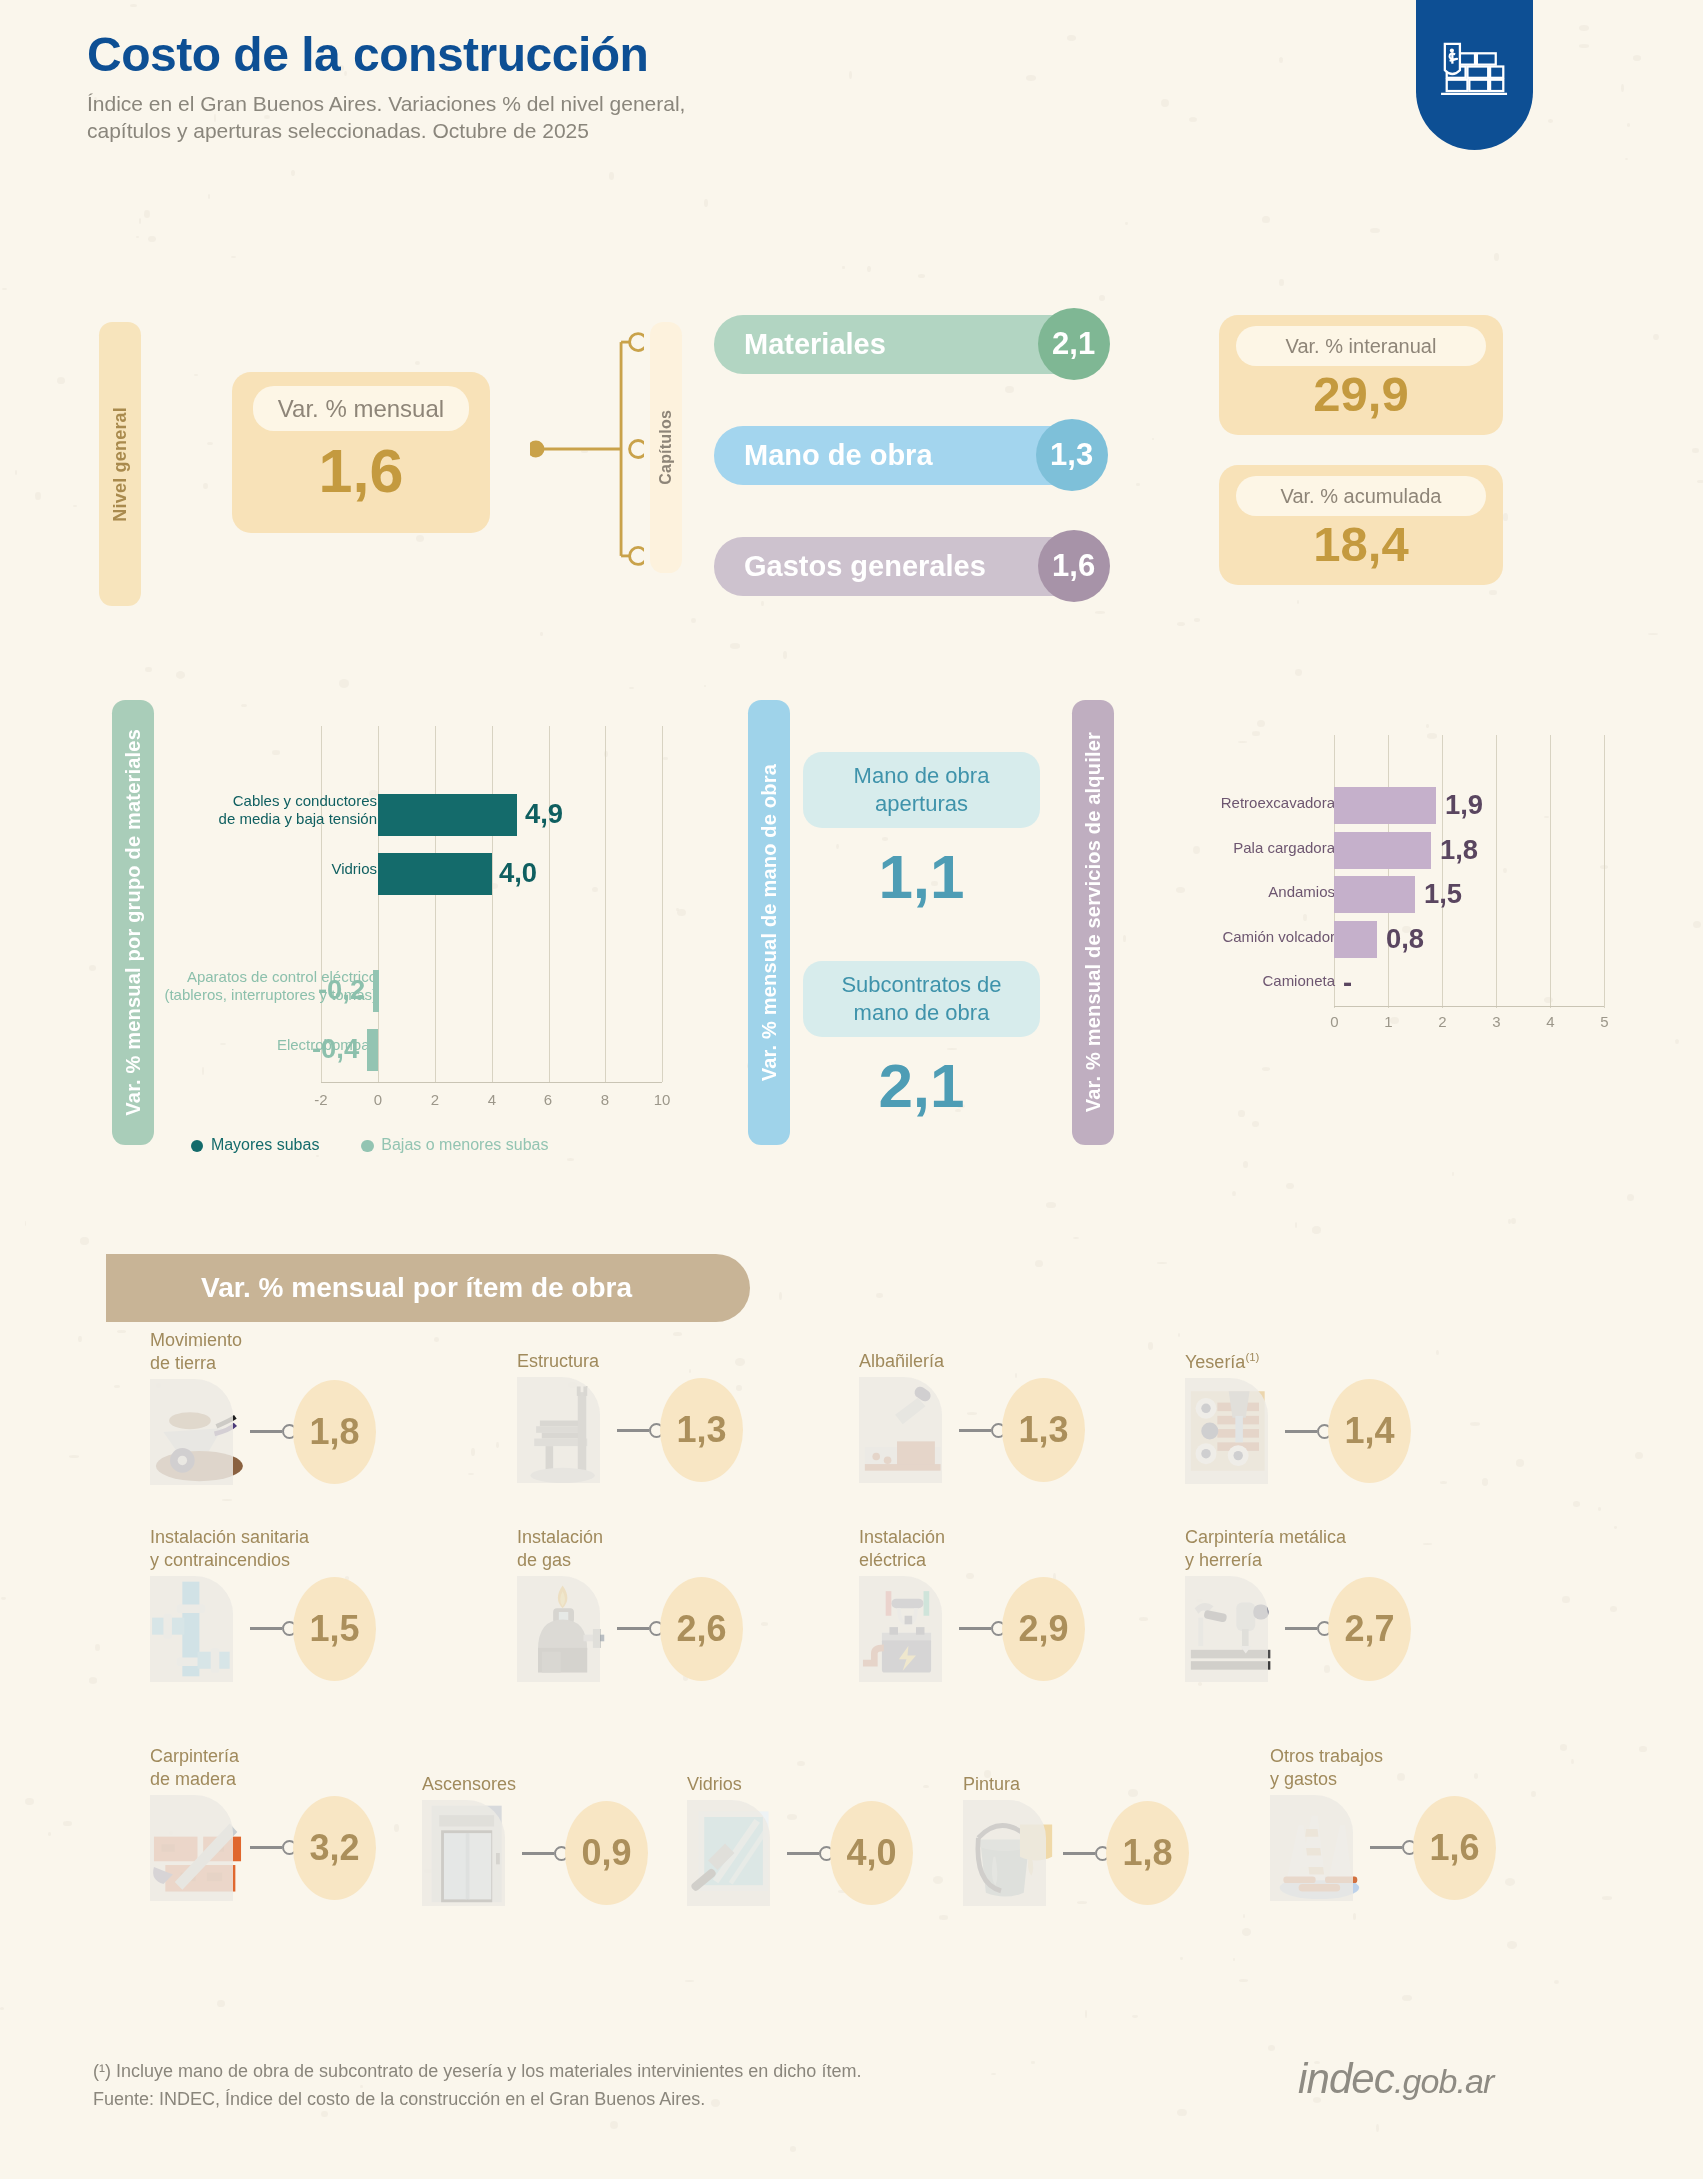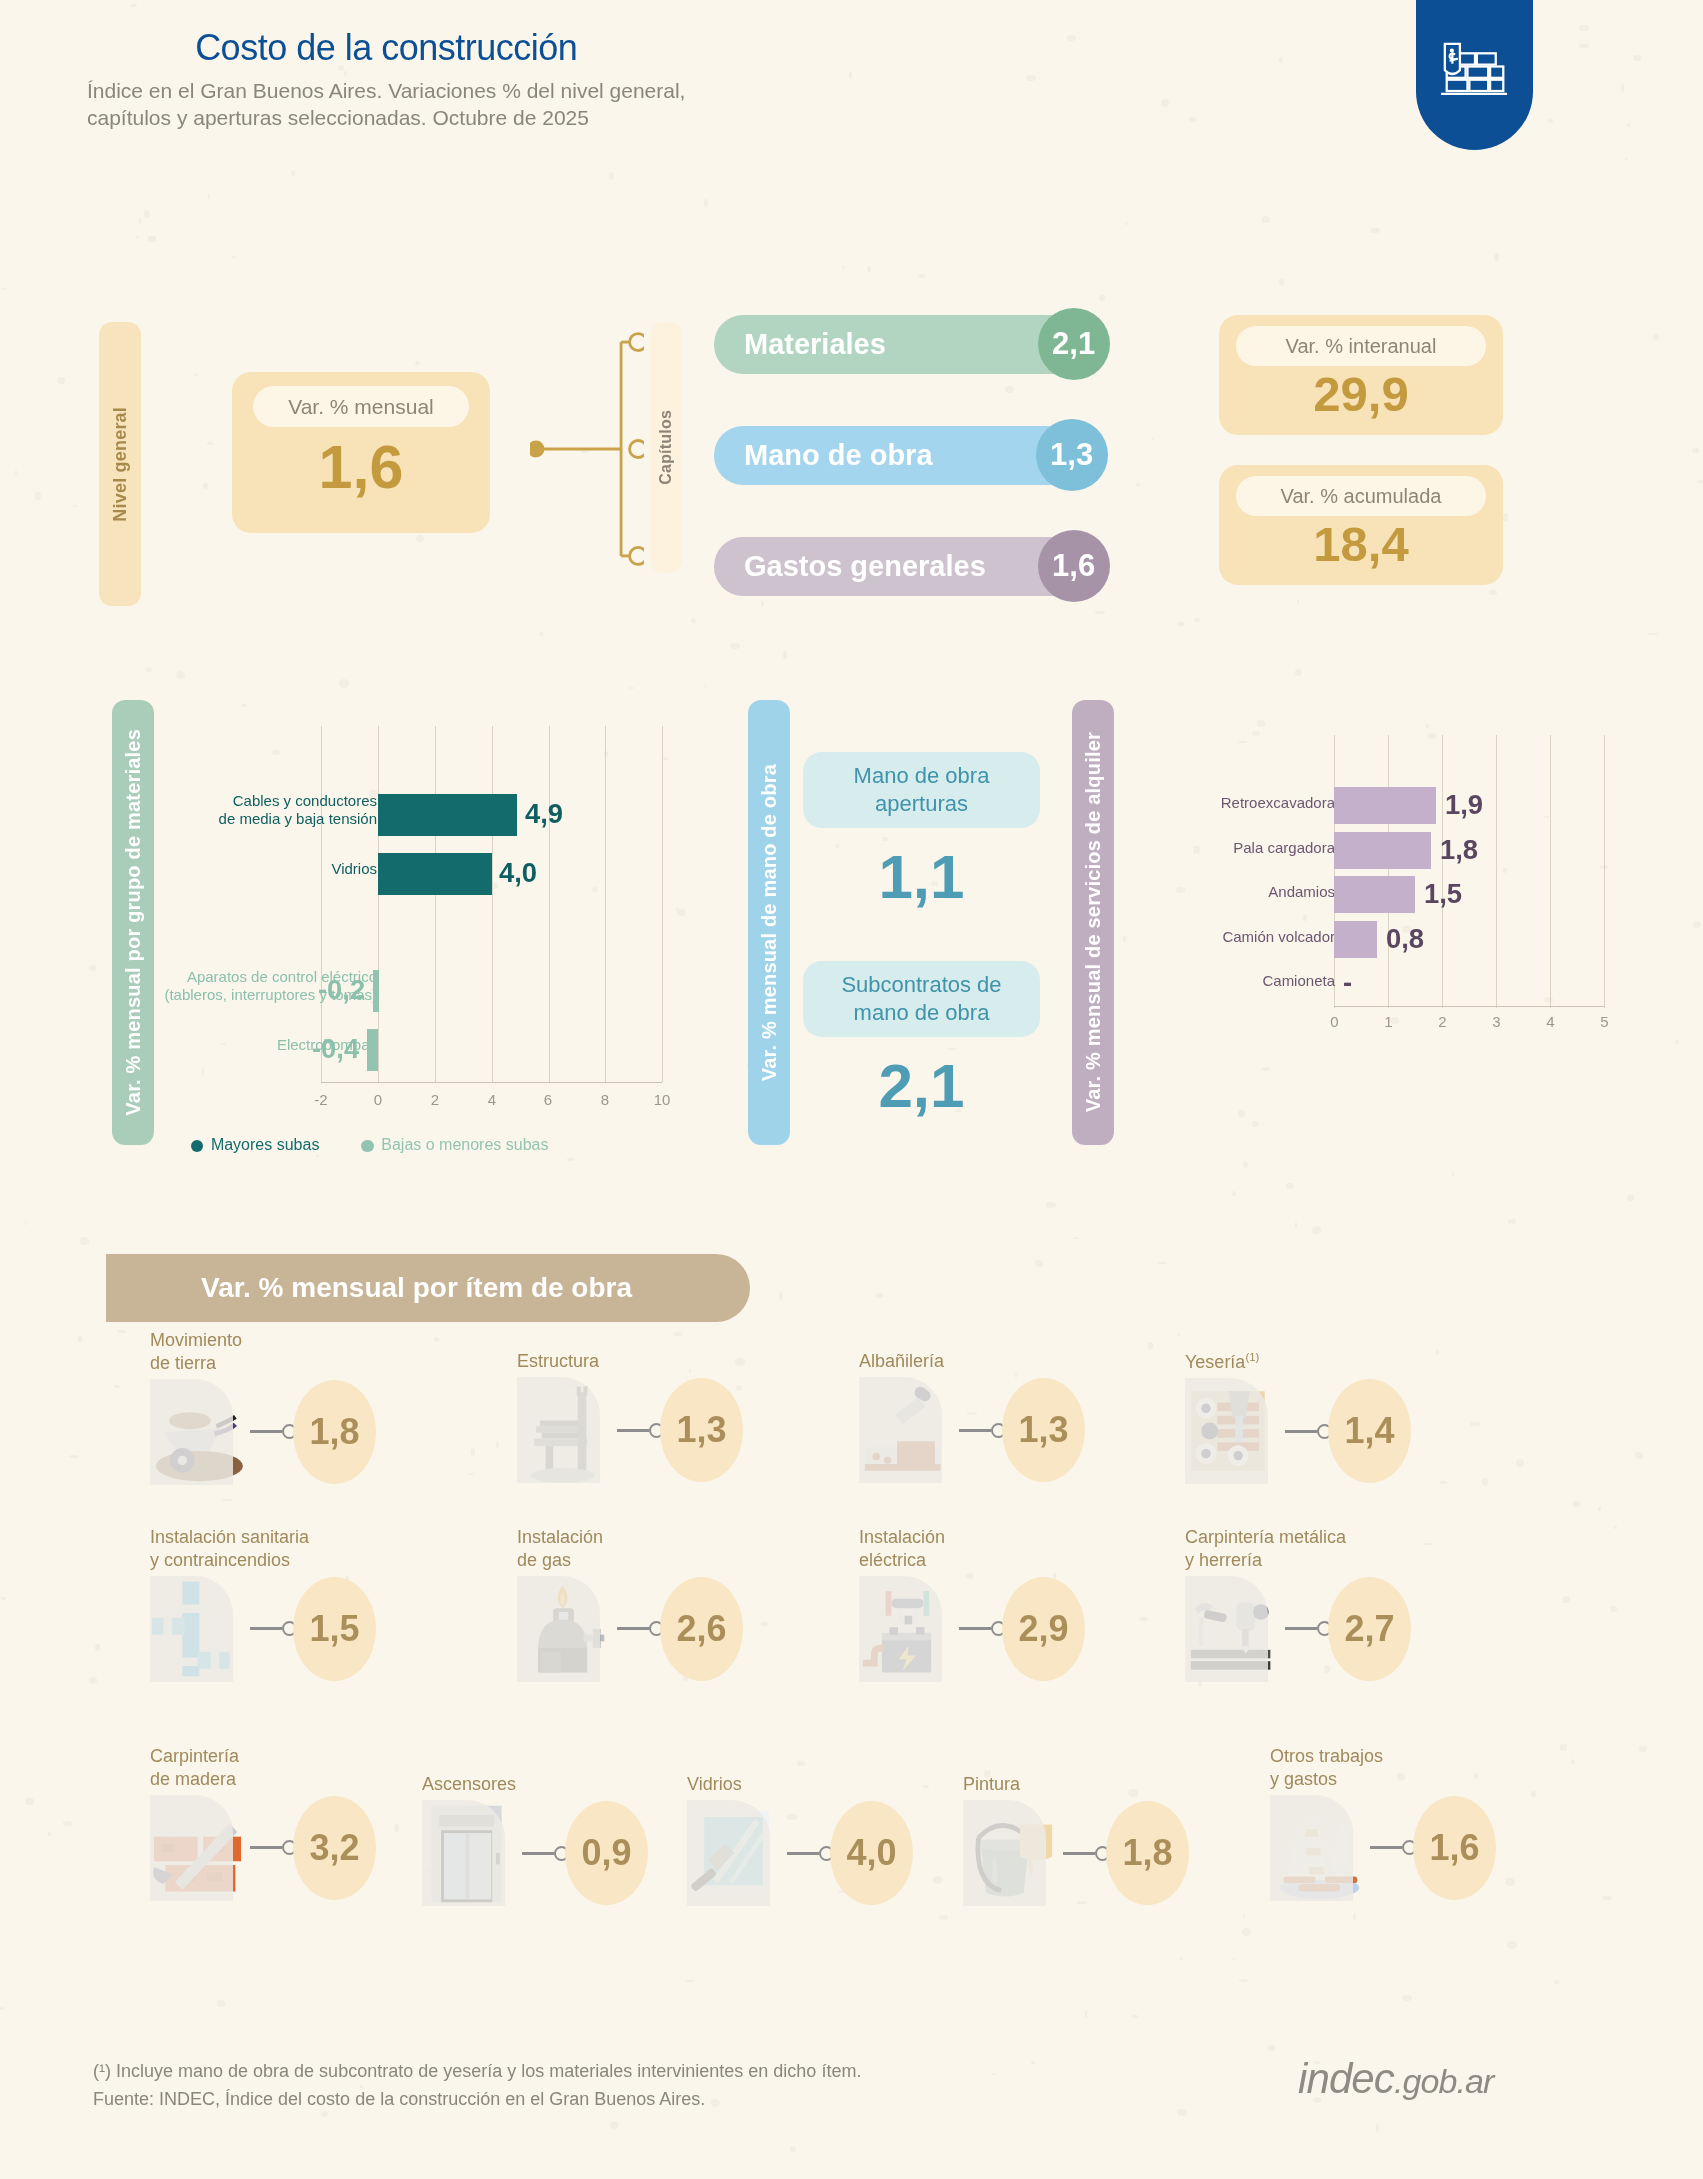--- a/index.html
+++ b/index.html
@@ -7,39 +7,39 @@
   html, body { background: #faf6ec; }
   body {
     width: 1703px; height: 2179px; position: relative; overflow: hidden;
     font-family: "Liberation Sans", "DejaVu Sans", sans-serif;
     background: #faf6ec;
   }
   .speck { position:absolute; background:#ece8dc; border-radius:50%; opacity:.55; }
 
   
   #header { position:absolute; left:87px; top:26.5px; }
-  #title { font-size:36px; font-weight:normal; color:#0d4f94; letter-spacing:-0.5px;text-align:center; }
+  #title { font-size:48px; font-weight:bold; color:#0d4f94; letter-spacing:-0.5px; }
   #subtitle { margin-top:8.5px; font-size:21px; line-height:1.30; color:#8a867c; font-weight:400; }
 
   #badge { position:absolute; right:170px; top:-13.2px; width:117px; height:163px;
            background:#0d4f94; border-radius:0 0 59px 59px; }
   #badge svg { position:absolute; left:50%; top:54%; transform:translate(-50%,-50%); }
 
   
   .vlabel { position:absolute; border-radius:13.2px; display:flex; align-items:center; justify-content:center; }
   .vlabel span { writing-mode:vertical-rl; transform:rotate(180deg);
                  font-size:18px; font-weight:bold; letter-spacing:0.2px; white-space:nowrap; }
 
   
   #vl-nivel { left:99px; top:322px; width:42px; height:284px; background:#f7e4bc; }
   #vl-nivel span { color:#a98a4d; }
 
   #card-mensual { position:absolute; left:232px; top:372px; width:258px; height:161px;
                   background:#f8e2b8; border-radius:19px; }
-  .pill-label { background:#fdf6e6; border-radius:21px; color:#8e8578; font-size:21px;
+  .pill-label { background:#fdf6e6; border-radius:21px; color:#8e8578; font-size:24px;
                 text-align:center; padding:8.5px 0; }
   #card-mensual .pill-label { margin:14px 21px 0; }
   .bignum { text-align:center; font-size:61px; font-weight:bold; color:#c49a3f; line-height:1.0; margin-top:9.5px; }
 
   
   #connector { position:absolute; left:530px; top:326px; width:114px; height:246px; }
 
   #vl-capitulos { left:650px; top:322px; width:32px; height:251px; background:#fdf2dd; }
   #vl-capitulos span { color:#8e8578; font-size:16px; }
 

